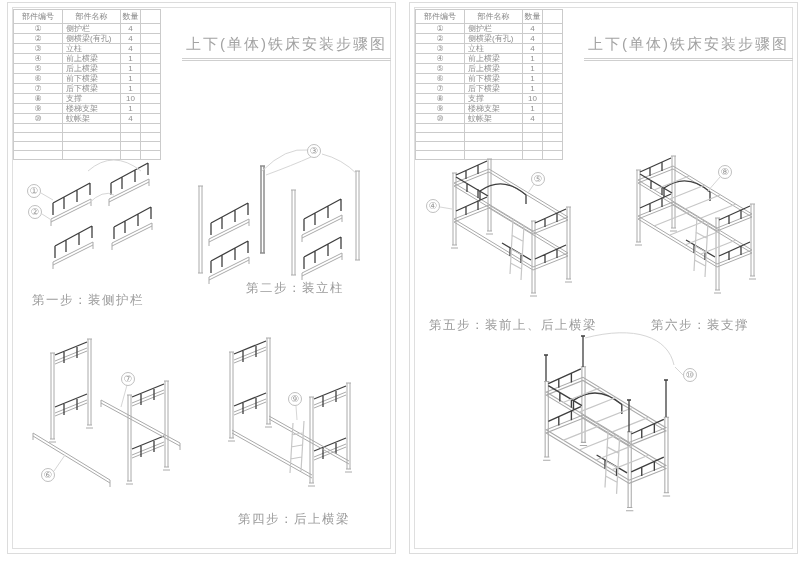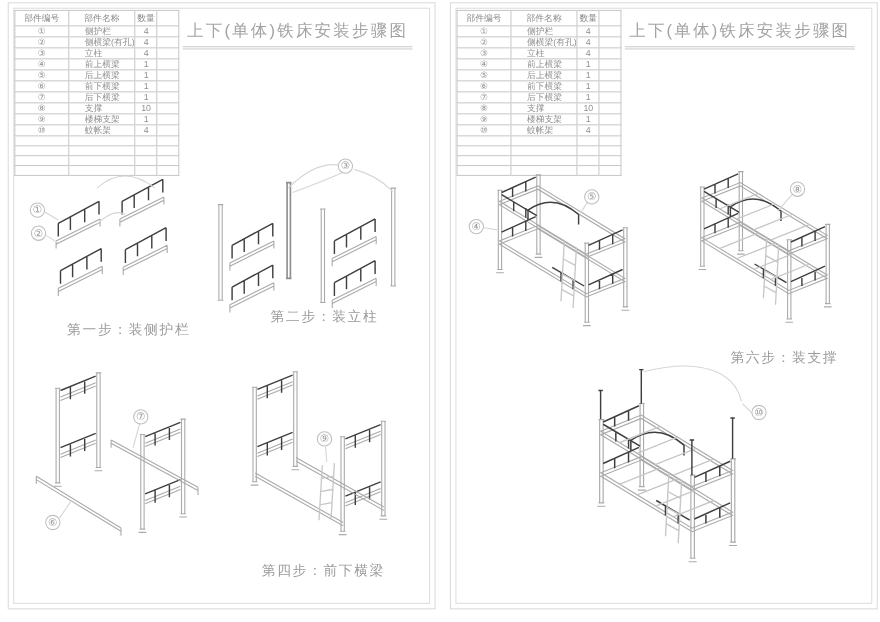--- a/index.html
+++ b/index.html
@@ -7,23 +7,23 @@
           font-family:"Liberation Sans","DejaVu Sans",sans-serif;}
   .page{position:absolute;top:2px;width:387px;height:550px;border:1px solid #dcdcdc;background:#fff;}
   .inner-frame{position:absolute;inset:4px;border:1px solid #dfdfdf;pointer-events:none;}
   
   table.parts{position:absolute;left:5px;top:6px;border-collapse:collapse;table-layout:fixed;}
   table.parts th,table.parts td{border:1px solid #cbcbcb;font-size:8px;line-height:1;
       color:#8f8f8f;font-weight:normal;padding:0;text-align:center;overflow:hidden;white-space:nowrap;}
   table.parts th{height:13px;color:#878787;}
   table.parts td{height:9px;}
   table.parts tr.empty td{height:8px;}
-  table.parts td:nth-child(2){text-align:left;padding-left:14px;margin-left:28px;}
+  table.parts td:nth-child(2){text-align:left;padding-left:3px;margin-left:28px;}
   
-  .page-title{position:absolute;left:158px;top:16px;margin:0;font-size:15px;font-weight:normal;
+  .page-title{position:absolute;left:158px;top:16px;margin:16px;font-size:15px;font-weight:normal;
       color:#a3a3a3;letter-spacing:2px;white-space:nowrap;border-bottom:3px double #cfcfcf;
       padding:0 4px 4px 4px;}
   
   .caption{position:absolute;font-size:12.5px;color:#9b9b9b;letter-spacing:1.5px;white-space:nowrap;}
   .caption .line2{display:block;padding-left:14px;}
   
   svg.art{position:absolute;left:0;top:0;pointer-events:none;}
   svg.art path,svg.art line,svg.art circle{fill:none;}
   .dkt{stroke:#3f3f3f;stroke-width:1.3;}
   .md{stroke:#8f8f8f;stroke-width:1.5;}
@@ -217,23 +217,23 @@
         <path class="lt" d="M224,427 L304,472 M224,430 L304,475 M261,413 L341,458 M261,416 L341,461"></path>
         <path class="lt2" d="M285,420 L282,470 M296,418 L293,468 M283.5,432 L294.5,430 M283,444 L294,442 M282.5,456 L293.5,454"></path>
         <g>
           <path class="ld" d="M288,403 L289,417"></path>
           <circle class="co" cx="287" cy="396" r="6.5"></circle>
           <text class="ct" x="287" y="399">⑨</text>
         </g>
       </g>
     </svg>
 
-    <div class="caption" style="left:53px;top:289px">第一步：装侧护栏</div>
+    <div class="caption" style="left:24px;top:289px">第一步：装侧护栏</div>
     <div class="caption" style="left:238px;top:277px">第二步：装立柱</div>
-    <div class="caption" style="left:230px;top:508px">第四步：前下横梁</div>
+    <div class="caption" style="left:230px;top:508px">第四步：后上横梁</div>
   </section>
 
   <section class="page" style="left:409px">
     <div class="inner-frame"></div>
 
     <table class="parts">
       <colgroup>
           <col style="width:49px">
           <col style="width:58px">
           <col style="width:20px">
@@ -394,16 +394,17 @@
                            M256,414 V377 M254,377 H258"></path>
         <path class="ld" d="M175,335 C225,322 258,334 264,362"></path>
         <g>
           <path class="ld" d="M273,372 L265,364"></path>
           <circle class="co" cx="280" cy="372" r="6.5"></circle>
           <text class="ct" x="280" y="375">⑩</text>
         </g>
       </g>
     </svg>
 
-    <div class="caption" style="left:254px;top:314px">第六步：装支撑</div>
+    <div class="caption" style="left:19px;top:314px">第五步：装前上、后上横梁</div>
+    <div class="caption" style="left:241px;top:314px">第六步：装支撑</div>
   </section>
 
 </div>
 
 </body></html>

